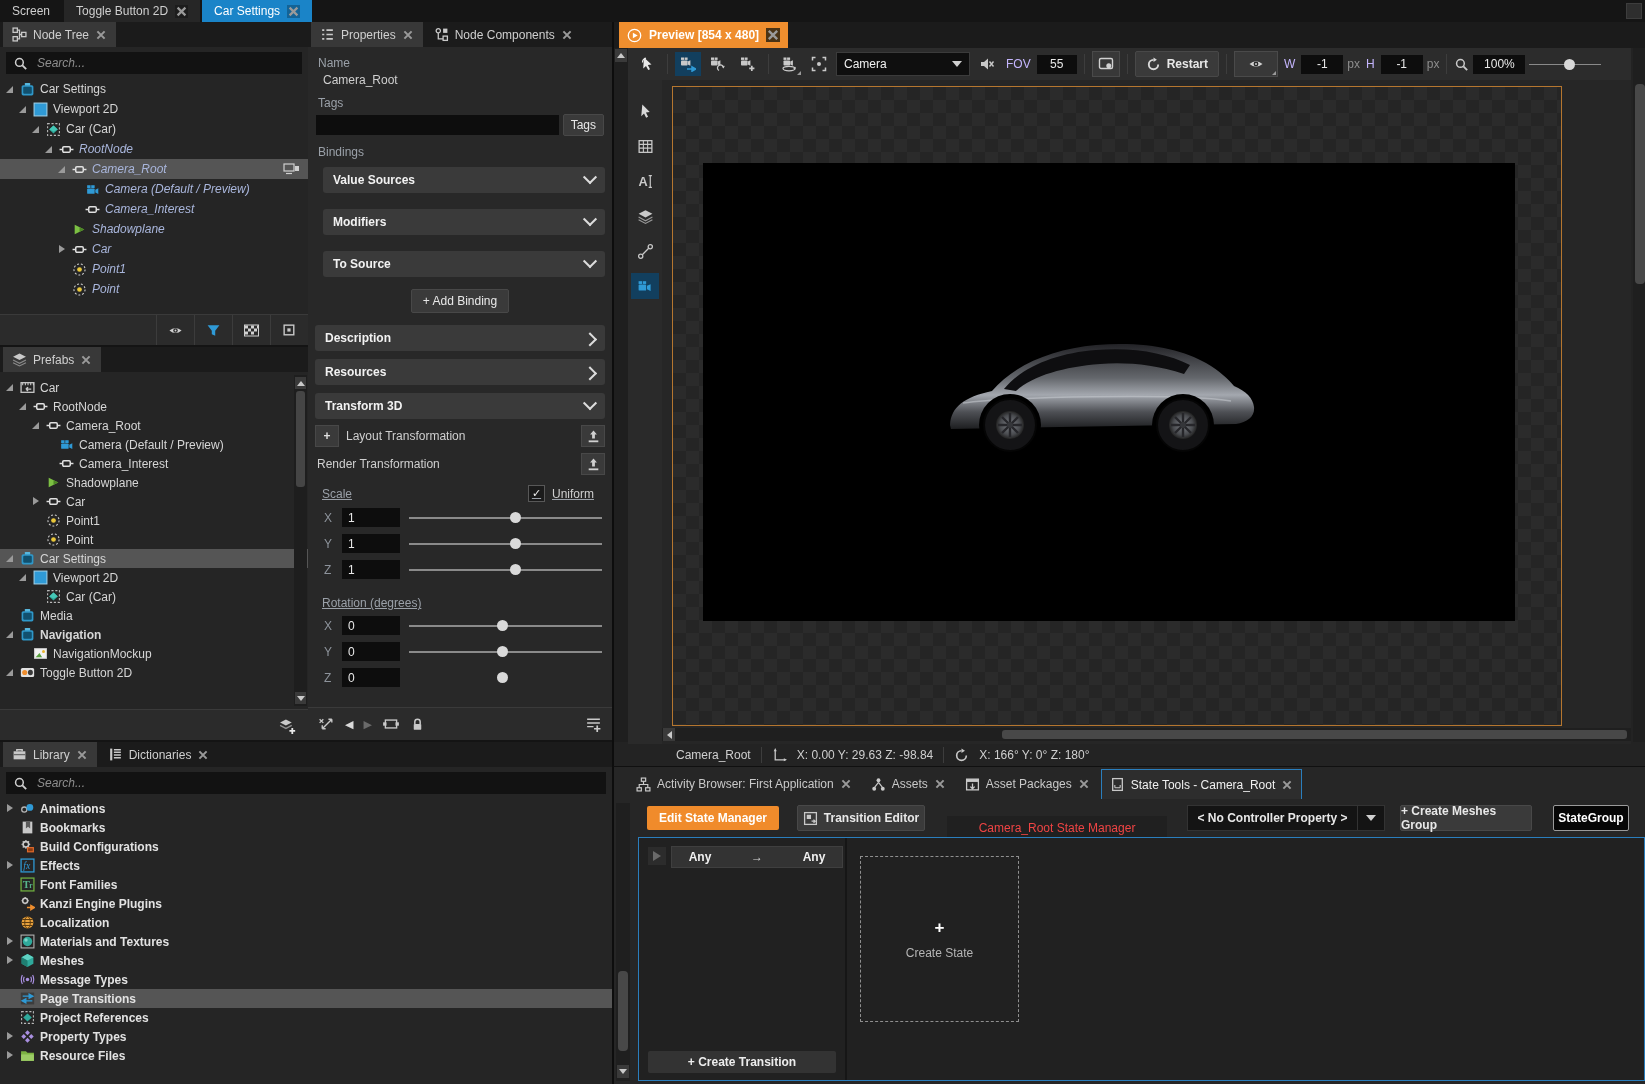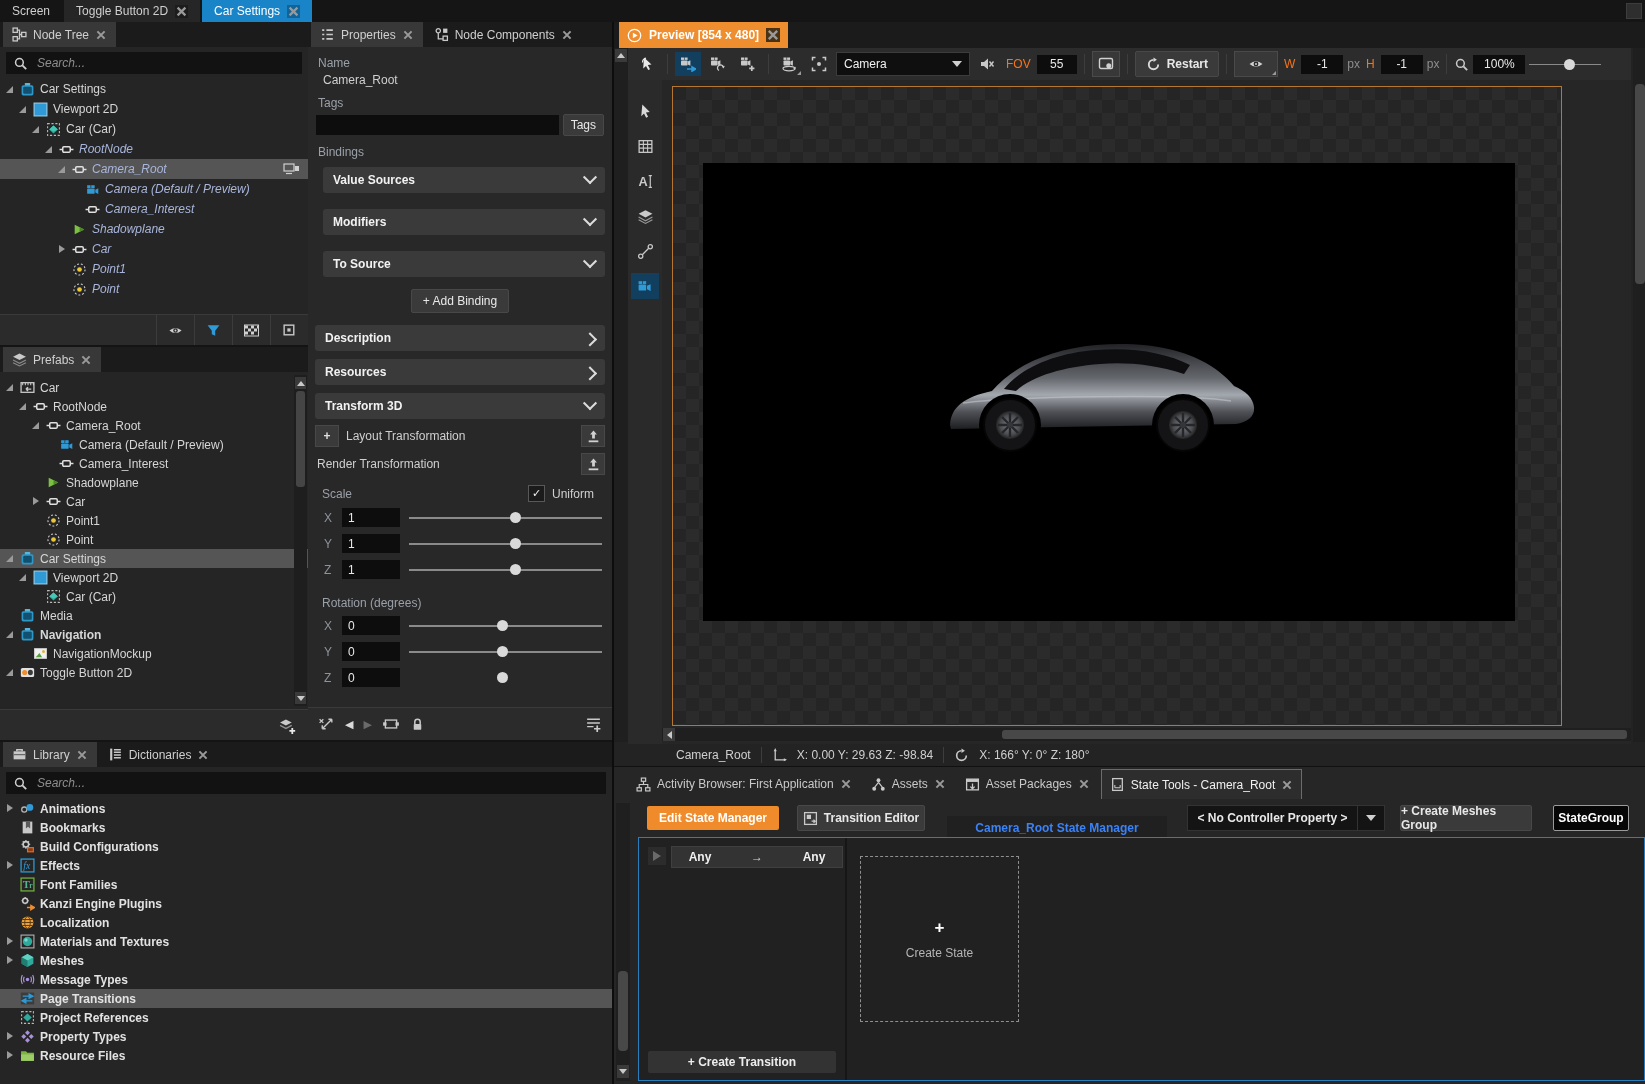--- a/index.html
+++ b/index.html
@@ -49,21 +49,21 @@
   .tagsrow{display:flex;align-items:center;margin:4px 8px 6px;gap:4px;}
   .tagsinput{flex:1;height:20px;background:#0d0d0d;border:none;outline:none;color:#d6d6d6;padding:0 5px;
              font-family:"Liberation Sans",sans-serif;font-size:12px;}
   .btn{background:#3a3a3a;border:1px solid #484848;color:#e8e8e8;border-radius:2px;display:inline-flex;
        align-items:center;justify-content:center;gap:6px;}
   .addbind{display:block;margin:12px auto;height:22px;width:96px;text-align:center;line-height:22px;}
   .xform-row{display:flex;align-items:center;gap:7px;margin:6px 7px 0;height:22px;}
   .xform-row .xlabel{color:#cfcfcf;}
   .sqbtn{width:22px;height:20px;background:#3a3a3a;border:1px solid #484848;display:inline-flex;align-items:center;justify-content:center;color:#e0e0e0;font-weight:bold;}
   .sqbtn.push{margin-left:auto;}
-  .grouplabel{color:#9aa0a8;margin:10px 14px 4px;display:flex;align-items:center;}
+  .grouplabel{color:#9aa0a8;margin:10px 14px 4px;display:flex;align-items:center;text-decoration:underline;}
   .cb{width:15px;height:15px;background:#1b1b1b;border:1px solid #585858;color:#f0f0f0;display:inline-flex;
       align-items:center;justify-content:center;font-size:11px;margin-left:auto;}
   .cblabel{color:#cfcfcf;margin-left:7px;margin-right:4px;}
   .axisrow{display:flex;align-items:center;gap:9px;margin:5px 10px 0 16px;height:21px;}
   .axl{color:#8d939b;width:9px;}
   .tinput{display:inline-flex;align-items:center;background:#0d0d0d;color:#e8e8e8;height:19px;padding:0 6px;min-width:24px;}
   .axinput{width:46px;}
   .slider{flex:1;position:relative;height:15px;}
   .slider .track{position:absolute;left:0;right:0;top:7px;height:1.6px;background:#8a8a8a;}
   .slider .handle{position:absolute;top:2px;width:11px;height:11px;border-radius:50%;background:#d9d9d9;margin-left:-5px;}
@@ -75,21 +75,21 @@
   .pv-toolbar{position:absolute;left:14px;right:16px;top:26px;height:32px;background:#2c2c2c;border-bottom:1px solid #191919;
               display:flex;align-items:center;gap:4px;padding:0 6px;overflow:hidden;}
   .tbtn{width:26px;height:24px;display:inline-flex;align-items:center;justify-content:center;position:relative;flex:0 0 auto;}
   .tbtn.activetool{background:#123f5e;}
   .tbtn.boxed{background:#383838;border:1px solid #4a4a4a;}
   .tbtn .icn{width:16px;height:16px;}
   .tbtn.corner::after{content:"";position:absolute;right:1px;bottom:1px;border-left:4px solid transparent;border-bottom:4px solid #9a9a9a;}
   .vsep{width:1px;height:20px;background:#3d3d3d;margin:0 3px;flex:0 0 1px;}
   .pv-select{display:flex;align-items:center;background:#0f0f0f;border:1px solid #3b3b3b;height:22px;width:118px;padding:0 7px;color:#f0f0f0;}
   .ddchev{margin-left:auto;border-left:5px solid transparent;border-right:5px solid transparent;border-top:6px solid #d0d0d0;}
-  .tlabel2{color:#f97316;margin:0 2px;}
+  .tlabel2{color:#c4b5fd;margin:0 2px;}
   .tunit{color:#8d8d8d;}
   .pv-leftscroll{position:absolute;left:0;top:26px;width:14px;height:694px;background:#1f1f1f;}
   .scr-btn{width:12px;height:13px;background:#3a3a3a;margin:1px auto;display:flex;align-items:center;justify-content:center;}
   .tri-up{border-left:4px solid transparent;border-right:4px solid transparent;border-bottom:5px solid #c9c9c9;}
   .tri-down{border-left:4px solid transparent;border-right:4px solid transparent;border-top:5px solid #c9c9c9;}
   .tri-left{border-top:4px solid transparent;border-bottom:4px solid transparent;border-right:5px solid #c9c9c9;}
   .pv-tools{position:absolute;left:14px;top:58px;width:34px;height:646px;background:#2a2a2a;display:flex;flex-direction:column;align-items:center;padding-top:18px;gap:9px;}
   .vtool{width:28px;height:26px;display:flex;align-items:center;justify-content:center;}
   .vtool.activetool{background:#123f5e;}
   .vtool .icn{width:17px;height:17px;}
@@ -108,21 +108,21 @@
   .pv-status{position:absolute;left:48px;right:16px;top:722px;height:22px;display:flex;align-items:center;gap:10px;color:#cfcfcf;background:#232323;}
   .st-sep{width:1px;height:16px;background:#3d3d3d;}
   
   #state-panel{background:#262626;border-left:2px solid #0d0d0d;border-top:1px solid #101010;}
   .sm-tabrow{position:absolute;left:14px;top:2px;right:4px;height:30px;display:flex;align-items:stretch;gap:3px;}
   .btab{display:flex;align-items:center;gap:6px;padding:0 8px;color:#c9c9c9;}
   .btab.active{border:1px solid #2a7ebd;border-bottom:none;background:#2d2d2d;color:#f0f0f0;}
   .sm-toolbar{position:absolute;left:0;top:34px;right:0;height:34px;display:flex;align-items:center;padding:0 18px 0 33px;}
   .esm{width:132px;height:24px;background:#f08b2b;color:#ffffff;font-weight:bold;display:flex;align-items:center;justify-content:center;border-radius:2px;}
   .te{width:126px;height:24px;margin-left:18px;font-weight:bold;}
-  .smname{width:220px;height:24px;margin-left:22px;background:#202020;color:#3b82f6;font-weight:bold;display:flex;align-items:center;justify-content:center;margin-top:19px;}
+  .smname{width:220px;height:24px;margin-left:22px;background:#202020;color:#ef4444;font-weight:normal;display:flex;align-items:center;justify-content:center;margin-top:19px;}
   .ctrlprop{width:196px;height:24px;margin-left:20px;background:#141414;border:1px solid #333;color:#e8e8e8;font-weight:bold;
             display:flex;align-items:center;}
   .ctrlprop .txt{flex:1;text-align:center;}
   .ctrlprop .dd{width:26px;height:100%;border-left:1px solid #333;display:flex;align-items:center;justify-content:center;}
   .csg{width:130px;height:24px;margin-left:auto;font-weight:bold;}
   .sgchip{width:74px;height:24px;margin-left:21px;background:#060606;border:1px solid #9a9a9a;color:#ffffff;font-weight:bold;
           display:flex;align-items:center;justify-content:center;border-radius:2px;}
   .sm-leftscroll{position:absolute;left:2px;top:36px;width:14px;bottom:4px;background:#1f1f1f;}
   .sm-leftscroll .thumb{position:absolute;left:2px;bottom:30px;width:10px;height:80px;background:#484848;border-radius:4px;}
   .sm-leftscroll .scr-btn{position:absolute;bottom:2px;left:1px;}

